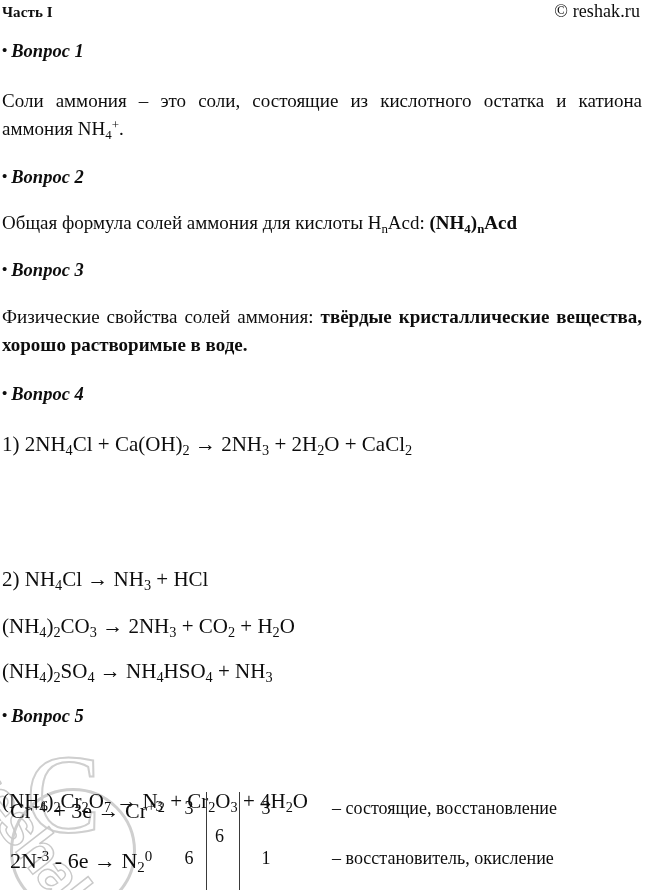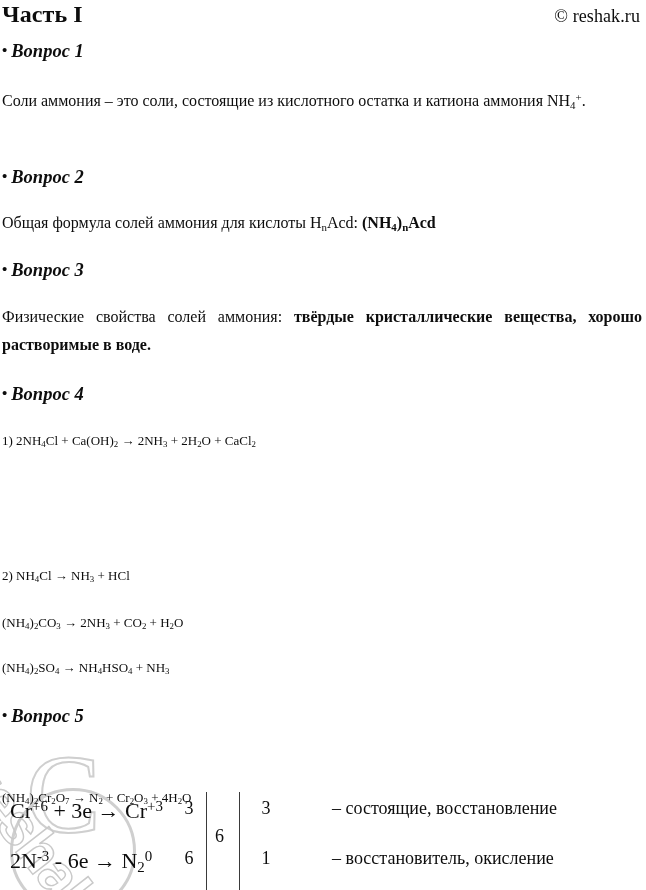--- a/index.html
+++ b/index.html
@@ -27,21 +27,21 @@
   }
 
   
   .header-row {
     display: flex;
     justify-content: space-between;
     align-items: baseline;
     padding-top: 1px;
   }
   .part-title {
-    font-size: 24px;
+    font-size: 15px;
     font-weight: bold;
     letter-spacing: 0.1px;
   }
   .copyright {
     font-size: 18px;
     font-weight: normal;
     padding-right: 2px;
     letter-spacing: 0.1px;
   }
 
@@ -58,33 +58,33 @@
   .q-heading .bullet {
     font-style: normal;
     font-weight: bold;
     font-size: 15px;
     vertical-align: 2px;
     padding-right: 4px;
   }
 
   
   .para {
-    font-size: 16px;
+    font-size: 19px;
     line-height: 28px;
     margin: 0;
     padding: 0;
   }
   .para.justify {
     text-align: justify;
     text-align-last: left;
   }
   .para b { font-weight: bold; }
 
   .eq {
-    font-size: 13px;
+    font-size: 21px;
     line-height: 1;
     margin: 0;
     padding: 0;
     white-space: nowrap;
   }
 
   sub { font-size: 0.68em; vertical-align: -0.28em; line-height: 0; }
   sup { font-size: 0.68em; vertical-align: 0.48em; line-height: 0; }
 
   

